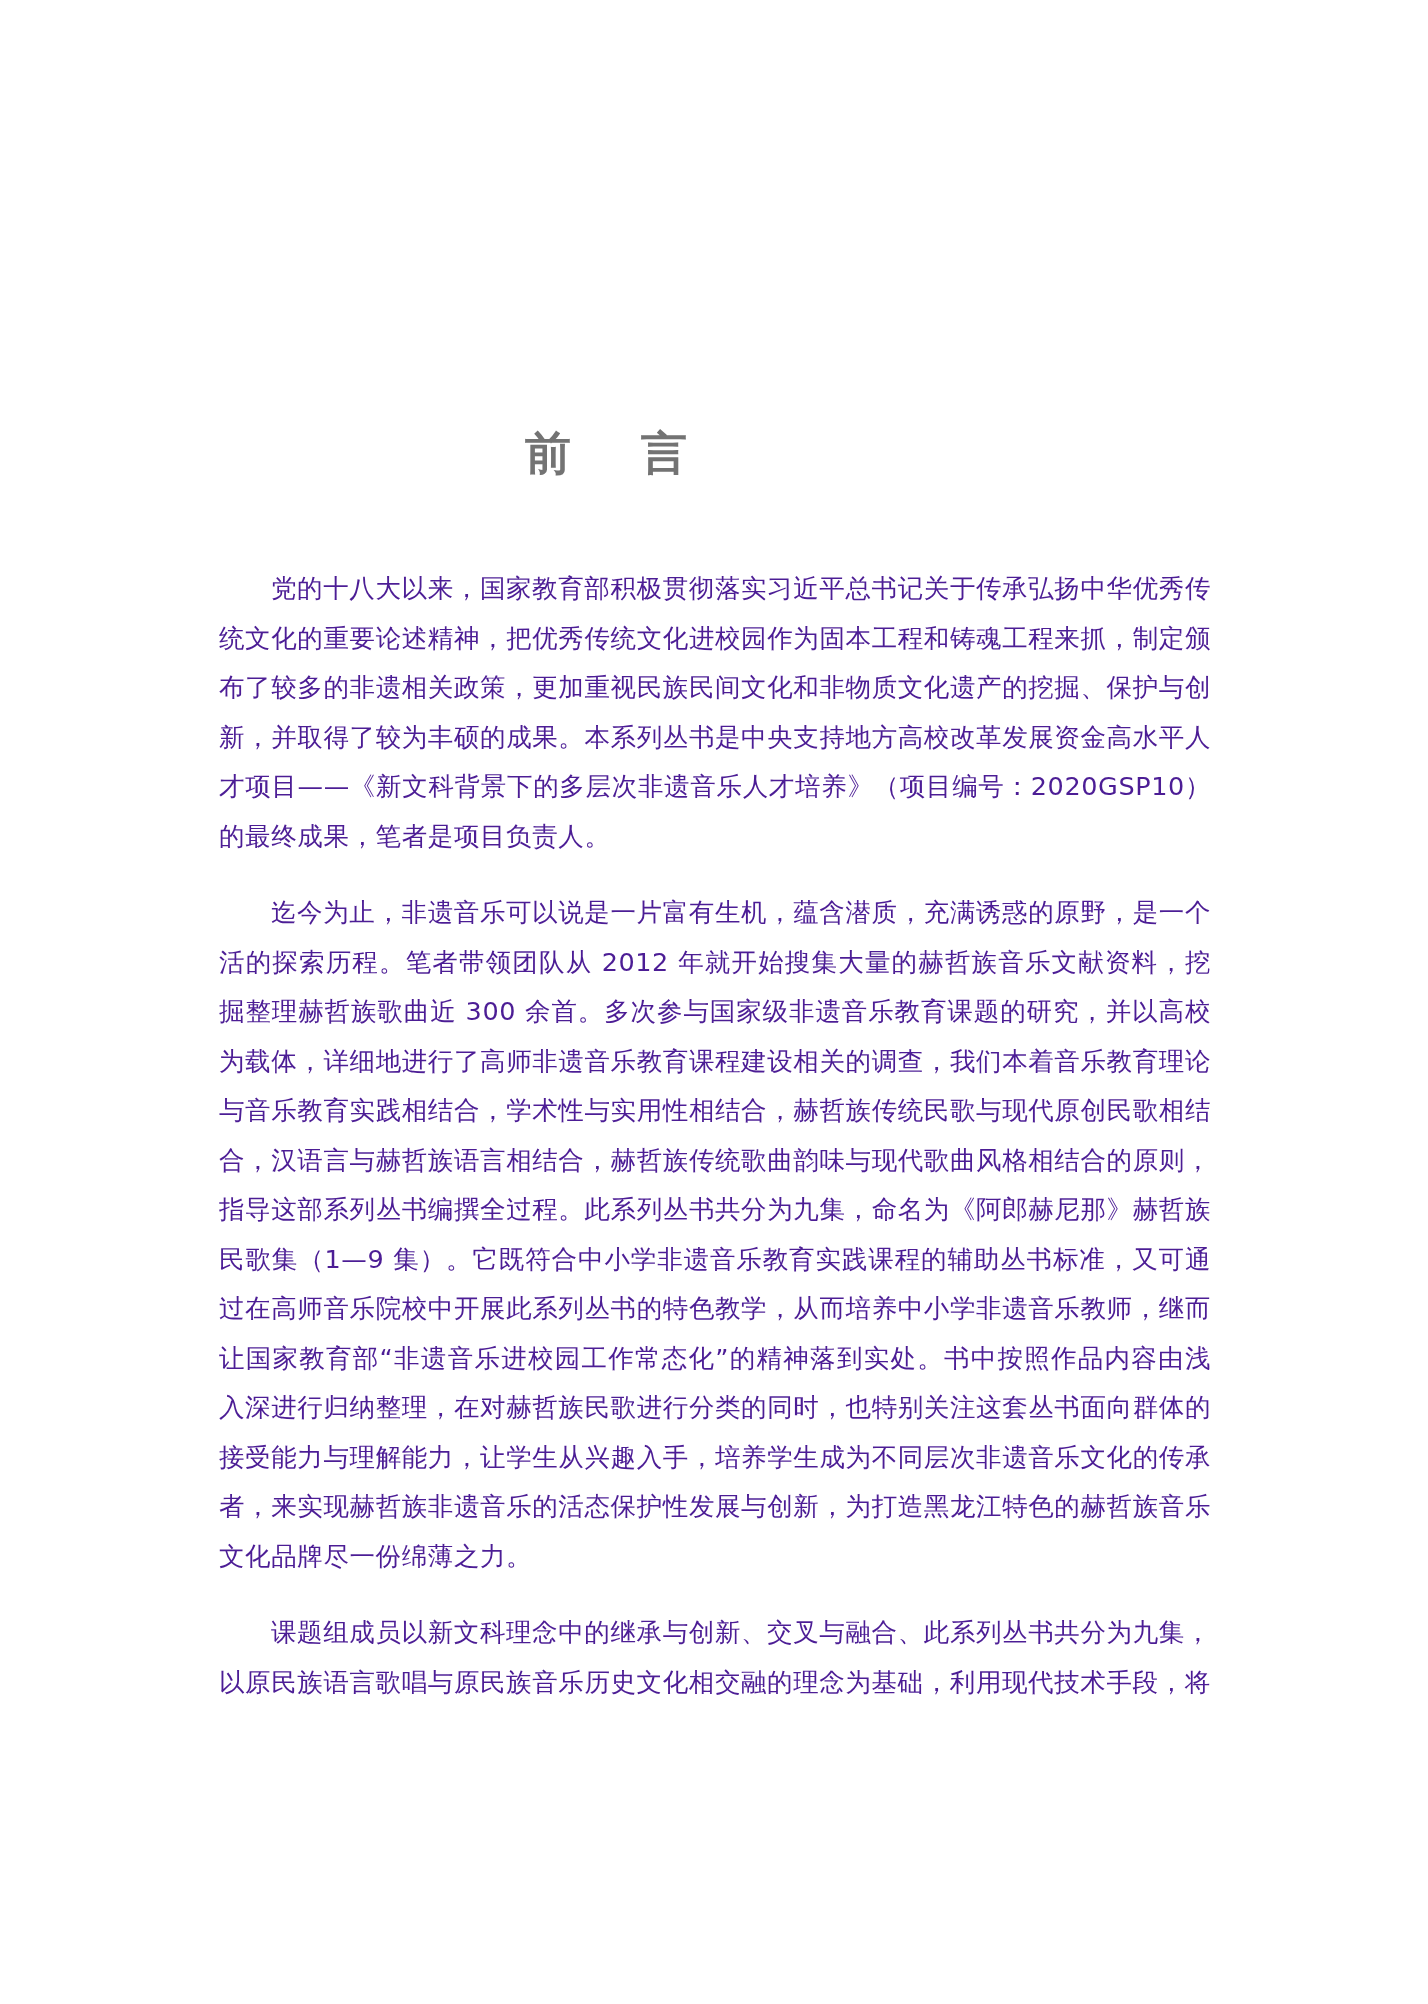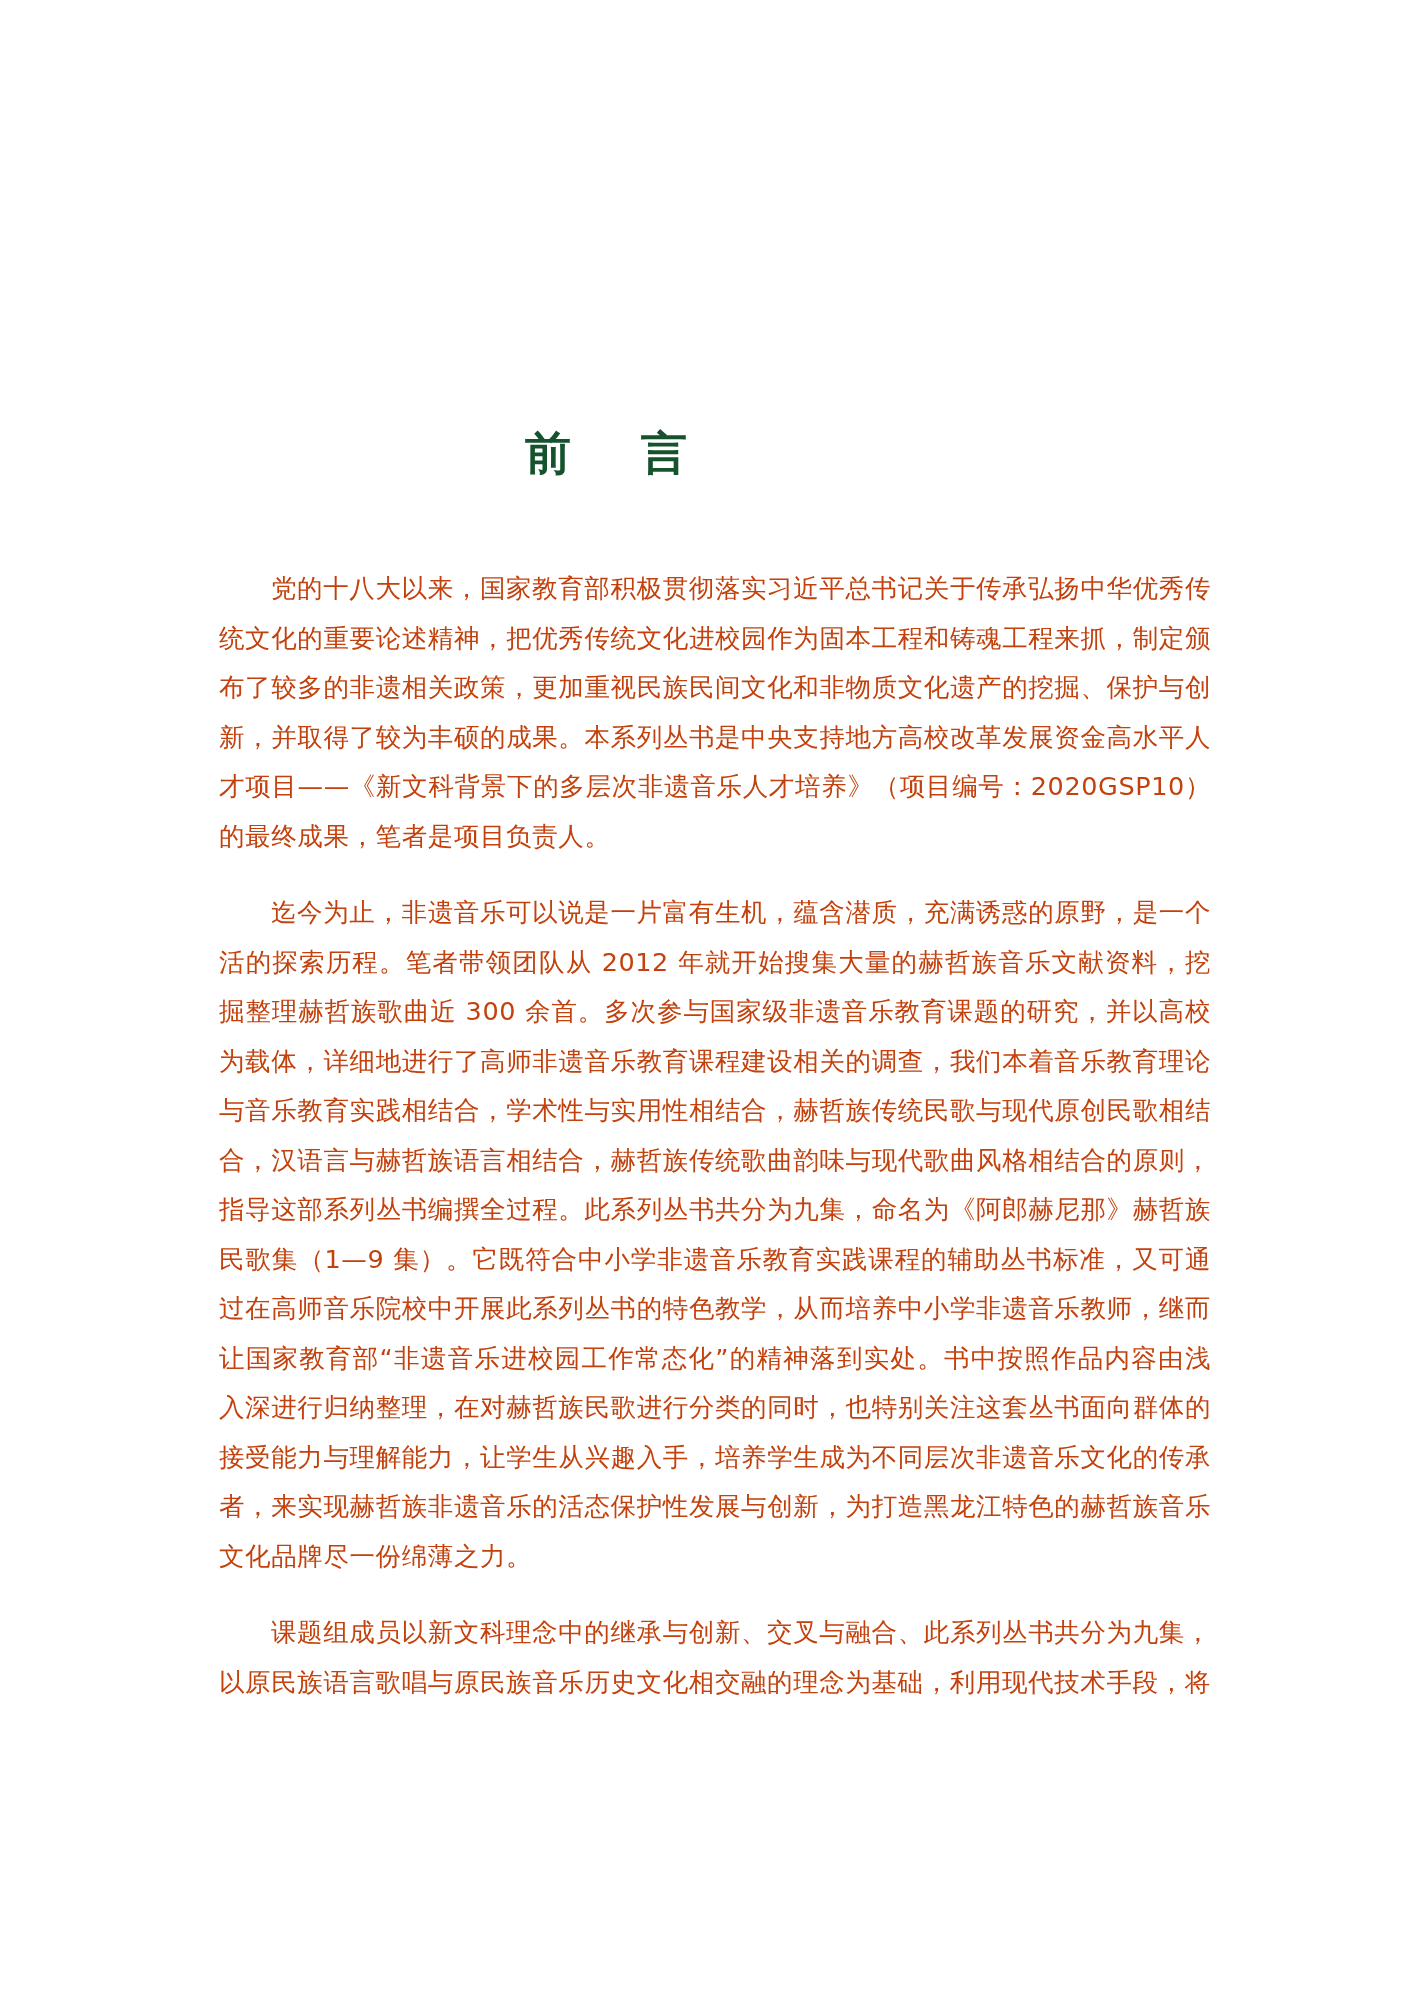--- a/index.html
+++ b/index.html
@@ -1,25 +1,25 @@
 <!DOCTYPE html>
 <html><head>
 <meta charset="utf-8">
 <style>
   html, body { margin: 0; padding: 0; background: #ffffff; }
   body { width: 1428px; height: 2004px; position: relative; overflow: hidden;
          font-family: "DejaVu Serif", "Liberation Serif", serif; color: #1e1e1e; }
   .page { position: absolute; left: 0; top: 0; width: 1428px; height: 2004px; background: #fff; }
   .title { position: absolute; top: 392px; left: 0; width: 1212px; text-align: center;
-           font-size: 46px; letter-spacing: 70px; text-indent: 70px; color: #14532d;
+           font-size: 46px; letter-spacing: 70px; text-indent: 70px; color: #737373;
            font-family: "DejaVu Serif", serif; font-weight: bold; line-height: 60px; }
   .body { position: absolute; left: 219px; top: 564px; width: 992px; }
   .para { margin: 0 0 27px 0; font-size: 25.5px; line-height: 49.5px; text-indent: 52px;
           text-align: justify; text-align-last: left; letter-spacing: 0.6px;
-          font-family: "DejaVu Sans", sans-serif; font-weight: normal; color: #c2410c; }
+          font-family: "DejaVu Sans", sans-serif; font-weight: normal; color: #4c1d95; }
   .para.p2 { margin-top: 0; }
 </style>
 </head>
 <body>
 
 <div class="page">
   <h1 class="title">前言</h1>
   <div class="body">
     <p class="para">党的十八大以来，国家教育部积极贯彻落实习近平总书记关于传承弘扬中华优秀传统文化的重要论述精神，把优秀传统文化进校园作为固本工程和铸魂工程来抓，制定颁布了较多的非遗相关政策，更加重视民族民间文化和非物质文化遗产的挖掘、保护与创新，并取得了较为丰硕的成果。本系列丛书是中央支持地方高校改革发展资金高水平人才项目——《新文科背景下的多层次非遗音乐人才培养》（项目编号：2020GSP10）的最终成果，笔者是项目负责人。</p>
     <p class="para p2">迄今为止，非遗音乐可以说是一片富有生机，蕴含潜质，充满诱惑的原野，是一个活的探索历程。笔者带领团队从 2012 年就开始搜集大量的赫哲族音乐文献资料，挖掘整理赫哲族歌曲近 300 余首。多次参与国家级非遗音乐教育课题的研究，并以高校为载体，详细地进行了高师非遗音乐教育课程建设相关的调查，我们本着音乐教育理论与音乐教育实践相结合，学术性与实用性相结合，赫哲族传统民歌与现代原创民歌相结合，汉语言与赫哲族语言相结合，赫哲族传统歌曲韵味与现代歌曲风格相结合的原则，指导这部系列丛书编撰全过程。此系列丛书共分为九集，命名为《阿郎赫尼那》赫哲族民歌集（1—9 集）。它既符合中小学非遗音乐教育实践课程的辅助丛书标准，又可通过在高师音乐院校中开展此系列丛书的特色教学，从而培养中小学非遗音乐教师，继而让国家教育部“非遗音乐进校园工作常态化”的精神落到实处。书中按照作品内容由浅入深进行归纳整理，在对赫哲族民歌进行分类的同时，也特别关注这套丛书面向群体的接受能力与理解能力，让学生从兴趣入手，培养学生成为不同层次非遗音乐文化的传承者，来实现赫哲族非遗音乐的活态保护性发展与创新，为打造黑龙江特色的赫哲族音乐文化品牌尽一份绵薄之力。</p>

